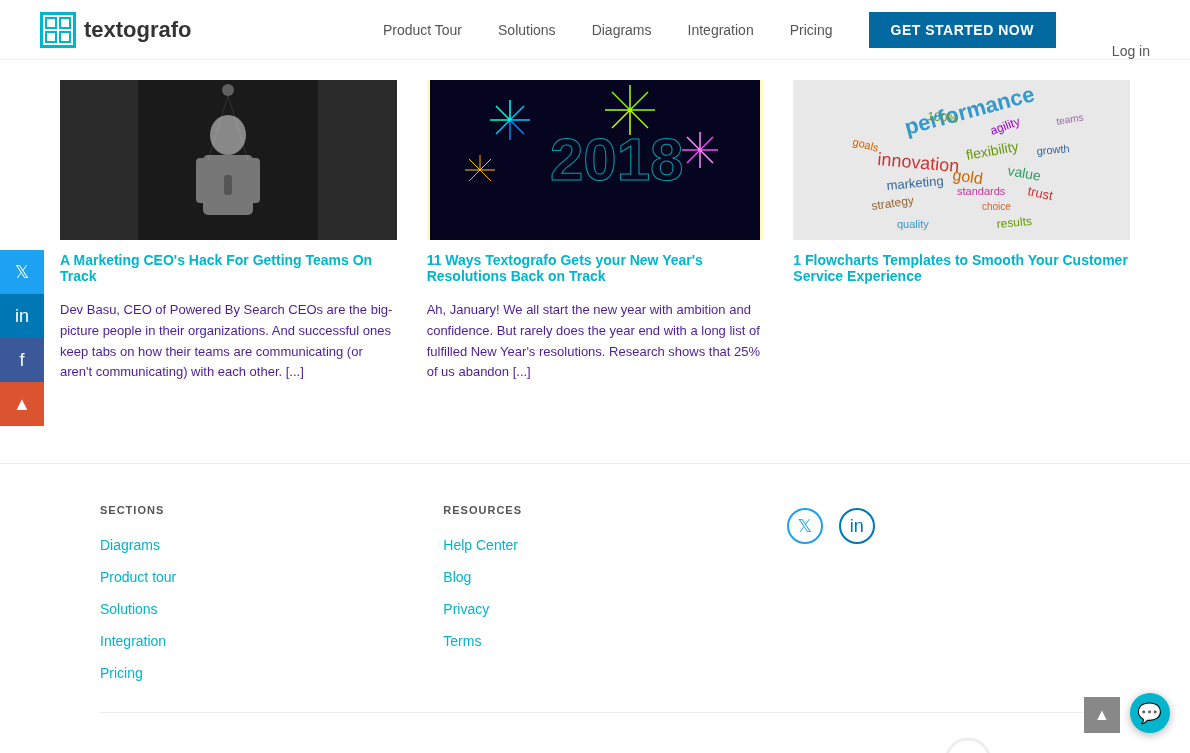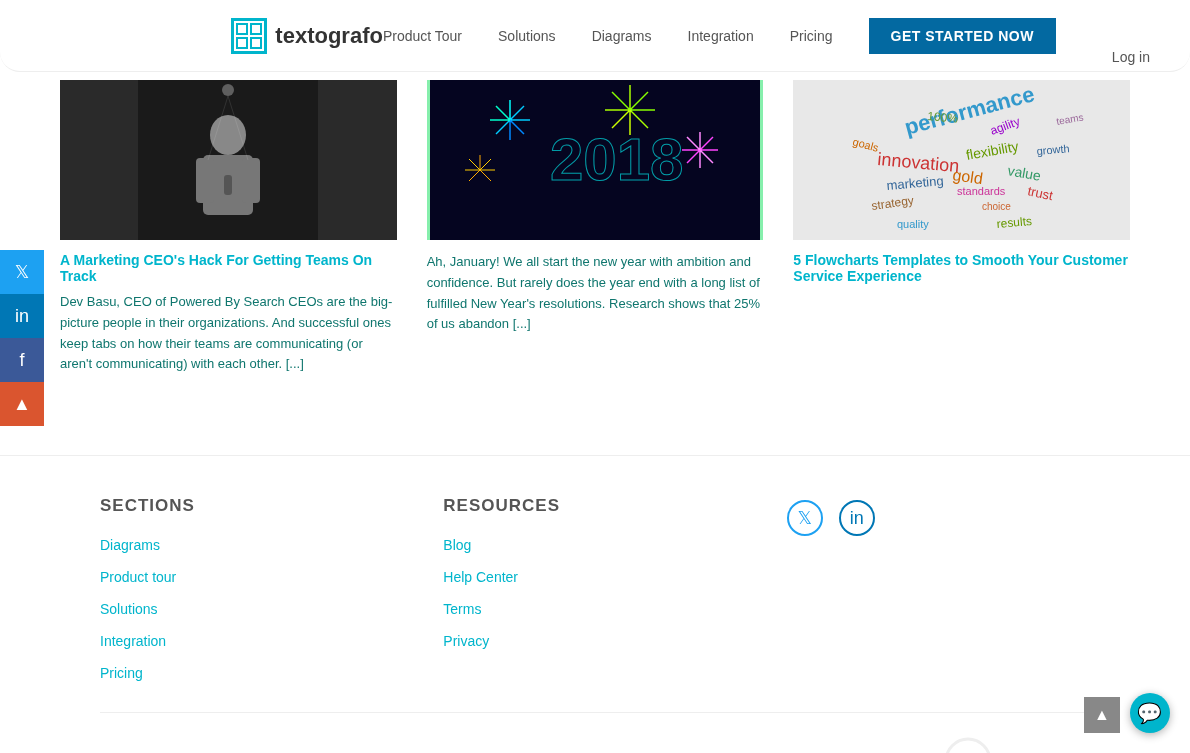--- a/index.html
+++ b/index.html
@@ -2,29 +2,28 @@
 <html><head>
   <meta charset="utf-8">
   <style>
     * { margin: 0; padding: 0; box-sizing: border-box; }
     body { font-family: Arial, sans-serif; background: #fff; color: #333; }
 
     
     .header {
       display: flex;
       align-items: center;
-      justify-content: flex-end;
+      justify-content: space-between;
       padding: 0 40px;
-      height: 72px;
+      height: 60px;
       background: #fff;
       border-bottom: 1px solid #eee;
       position: fixed;
       top: 0; left: 0; right: 0;
       z-index: 100;
-      border-radius: 20px;
     }
     .logo {
       display: flex;
       align-items: center;
       gap: 8px;
       font-size: 22px;
       font-weight: bold;
       color: #333;
     }
     .logo-icon {
@@ -115,59 +114,59 @@
       justify-content: center;
       overflow: hidden;
       position: relative;
     }
 
     .img-person {
       background: #2a2a2a;
     }
 
     .img-fireworks {
-      background: #86efac;
+      background: #fef9c3;
     }
 
     .img-wordcloud {
       background: #e8e8e8;
     }
 
     .article-title {
       font-size: 14px;
       font-weight: bold;
       color: #00b5cc;
-      margin-bottom: 8px;
+      margin-bottom: 16px;
       text-decoration: none;
       display: block;
       cursor: pointer;
     }
 
     .article-excerpt {
       font-size: 13px;
-      color: #0f766e;
+      color: #4c1d95;
       line-height: 1.6;
     }
 
     
     .footer {
       background: #fff;
       border-top: 1px solid #eee;
       padding: 40px 100px 20px 100px;
     }
 
     .footer-grid {
       display: grid;
       grid-template-columns: 1fr 1fr 1fr;
       gap: 40px;
       margin-bottom: 30px;
     }
 
     .footer-col-title {
-      font-size: 17px;
+      font-size: 11px;
       font-weight: bold;
       color: #555;
       letter-spacing: 1px;
       margin-bottom: 20px;
       text-transform: uppercase;
     }
 
     .footer-links {
       list-style: none;
       display: flex;
@@ -355,20 +354,21 @@
             <line x1="0" y1="0" x2="0" y2="-15" stroke="#ffaa00" stroke-width="1"></line>
             <line x1="0" y1="0" x2="11" y2="-11" stroke="#ffcc00" stroke-width="1"></line>
             <line x1="0" y1="0" x2="15" y2="0" stroke="#ffcc00" stroke-width="1"></line>
             <line x1="0" y1="0" x2="11" y2="11" stroke="#ffaa00" stroke-width="1"></line>
             <line x1="0" y1="0" x2="-11" y2="11" stroke="#ffaa00" stroke-width="1"></line>
             <line x1="0" y1="0" x2="-15" y2="0" stroke="#ffcc00" stroke-width="1"></line>
             <line x1="0" y1="0" x2="-11" y2="-11" stroke="#ffcc00" stroke-width="1"></line>
           </g>
         </svg>
       </div>
+      <a class="article-title" href="#">11 Ways Textografo Gets your New Year's Resolutions Back on Track</a>
       <p class="article-excerpt">Ah, January! We all start the new year with ambition and confidence. But rarely does the year end with a long list of fulfilled New Year's resolutions. Research shows that 25% of us abandon [...]</p>
     </div>
 
     <div class="article-card">
       <div class="img-placeholder img-wordcloud">
         <svg width="330" height="160" viewBox="0 0 330 160">
           <rect width="330" height="160" fill="#e8e8e8"></rect>
 
           <text x="110" y="55" font-size="22" font-weight="bold" fill="#3399cc" transform="rotate(-15,110,55)">performance</text>
           <text x="80" y="85" font-size="18" fill="#cc3333" transform="rotate(5,80,85)">innovation</text>
@@ -382,21 +382,21 @@
           <text x="185" y="130" font-size="10" fill="#cc6633">choice</text>
           <text x="130" y="40" font-size="12" fill="#669933" transform="rotate(5,130,40)">100%</text>
           <text x="240" y="75" font-size="11" fill="#336699" transform="rotate(-5,240,75)">growth</text>
           <text x="230" y="115" font-size="13" fill="#cc3333" transform="rotate(12,230,115)">trust</text>
           <text x="100" y="148" font-size="11" fill="#3399cc">quality</text>
           <text x="200" y="148" font-size="12" fill="#669900" transform="rotate(-5,200,148)">results</text>
           <text x="55" y="65" font-size="11" fill="#cc6600" transform="rotate(15,55,65)">goals</text>
           <text x="260" y="45" font-size="10" fill="#996699" transform="rotate(-10,260,45)">teams</text>
         </svg>
       </div>
-      <a class="article-title" href="#">5 Flowcharts Templates to Smooth Your Customer Service Experience</a>
+      <a class="article-title" href="#">1 Flowcharts Templates to Smooth Your Customer Service Experience</a>
     </div>
 
   </div>
 </main>
 
 <footer class="footer">
   <div class="footer-grid">
 
     <div class="footer-col">
       <div class="footer-col-title">SECTIONS</div>
@@ -416,30 +416,30 @@
         <li>
           <a href="#">Pricing</a>
         </li>
       </ul>
     </div>
 
     <div class="footer-col">
       <div class="footer-col-title">RESOURCES</div>
       <ul class="footer-links">
         <li>
+          <a href="#">Help Center</a>
+        </li>
+        <li>
           <a href="#">Blog</a>
         </li>
         <li>
-          <a href="#">Help Center</a>
+          <a href="#">Privacy</a>
         </li>
         <li>
           <a href="#">Terms</a>
-        </li>
-        <li>
-          <a href="#">Privacy</a>
         </li>
       </ul>
     </div>
 
     <div class="footer-col">
       <div class="follow-icons">
         <a class="follow-icon twitter" href="#">
           <span>𝕏</span>
         </a>
         <a class="follow-icon linkedin" href="#">

